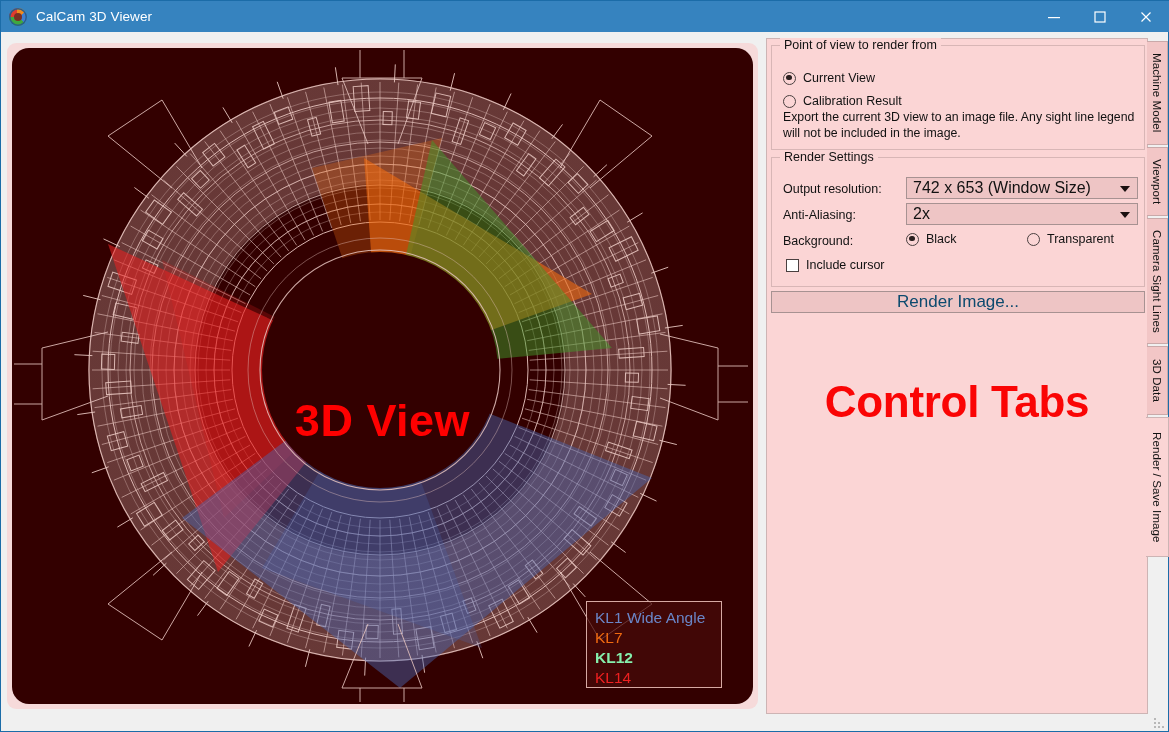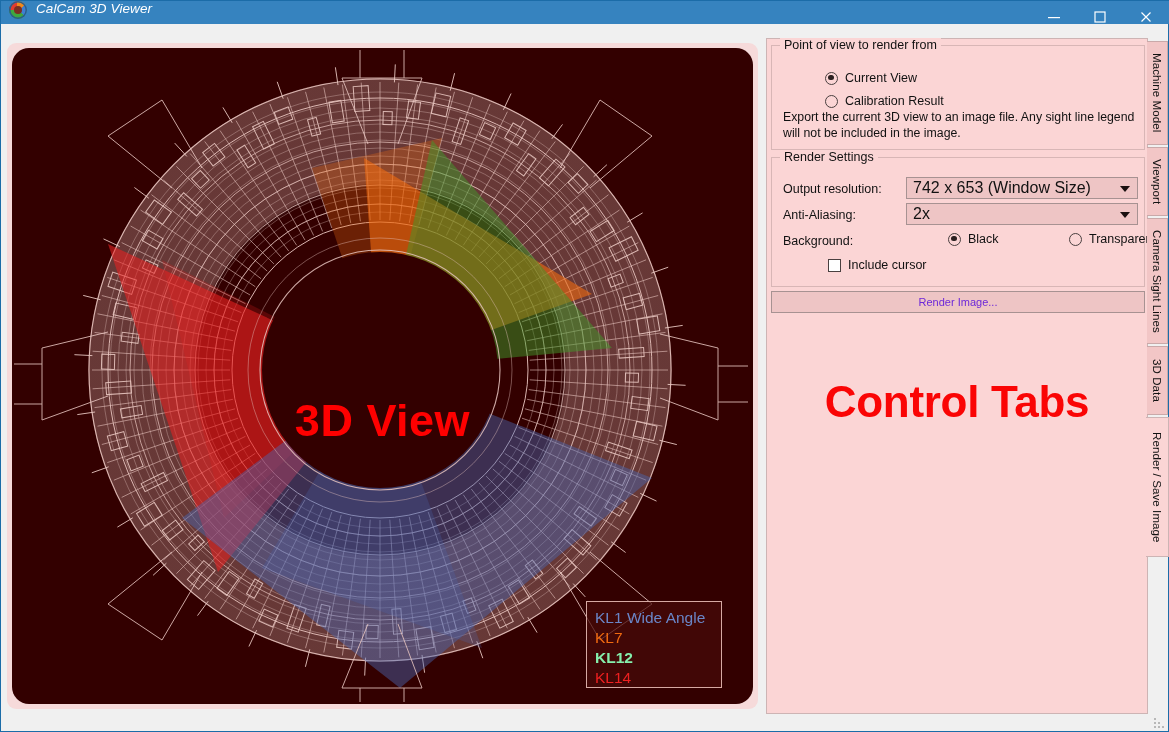--- a/index.html
+++ b/index.html
@@ -12,23 +12,23 @@
     position: relative;
     width: 1169px; height: 732px;
     background: #f0f0f0;
     border: 1px solid #1b6ca8;
     box-sizing: border-box;
   }
 
   
   #titlebar {
     position: absolute; left: 0; top: 0;
-    width: 1169px; height: 23px;
+    width: 1169px; height: 31px;
     background: #3683bf;
-    display: flex; align-items: flex-start; font-style: italic;
+    display: flex; align-items: center;
   }
   #app-icon {
     width: 18px; height: 18px; margin-left: 8px; margin-right: 9px;
     border-radius: 50%;
     background:
       conic-gradient(from 200deg,
         #3fa83f 0deg 70deg,
         #e23c2e 70deg 150deg,
         #f08a1e 150deg 215deg,
         #3f7fd0 215deg 290deg,
@@ -112,21 +112,21 @@
   .gb-title {
     position: absolute; top: -8px; left: 8px;
     background: #fbd5d5;
     padding: 0 4px;
     font-size: 12.5px; color: #111;
   }
   #gb-pov { left: 4px; top: 6px; width: 374px; height: 105px; }
   #gb-render { left: 4px; top: 118px; width: 374px; height: 130px; }
 
   .radio-row, .check-row {
-    position: absolute; display: flex; align-items: center; margin-left: 42px;
+    position: absolute; display: flex; align-items: center;
   }
   .radio {
     width: 13px; height: 13px; border-radius: 50%;
     border: 1.4px solid #4a4040;
     background: #fbd5d5;
     box-sizing: border-box;
     position: relative;
     flex: 0 0 auto;
   }
   .radio.on::after {
@@ -167,21 +167,21 @@
     border-right: 5px solid transparent;
     border-top: 6px solid #1a1010;
   }
 
   #render-btn {
     position: absolute; left: 4px; top: 252px;
     width: 374px; height: 22px;
     background: #eec5c5;
     border: 1px solid #a79292;
     box-sizing: border-box;
-    font-size: 11px; color: #6d28d9;
+    font-size: 17px; color: #0c4a6e;
     display: flex; align-items: center; justify-content: center;
   }
 
   
   #tabstrip {
     position: absolute; left: 1145px; top: 37px;
     width: 23px; height: 676px;
   }
   .vtab {
     position: absolute; left: 1px; width: 21px;

